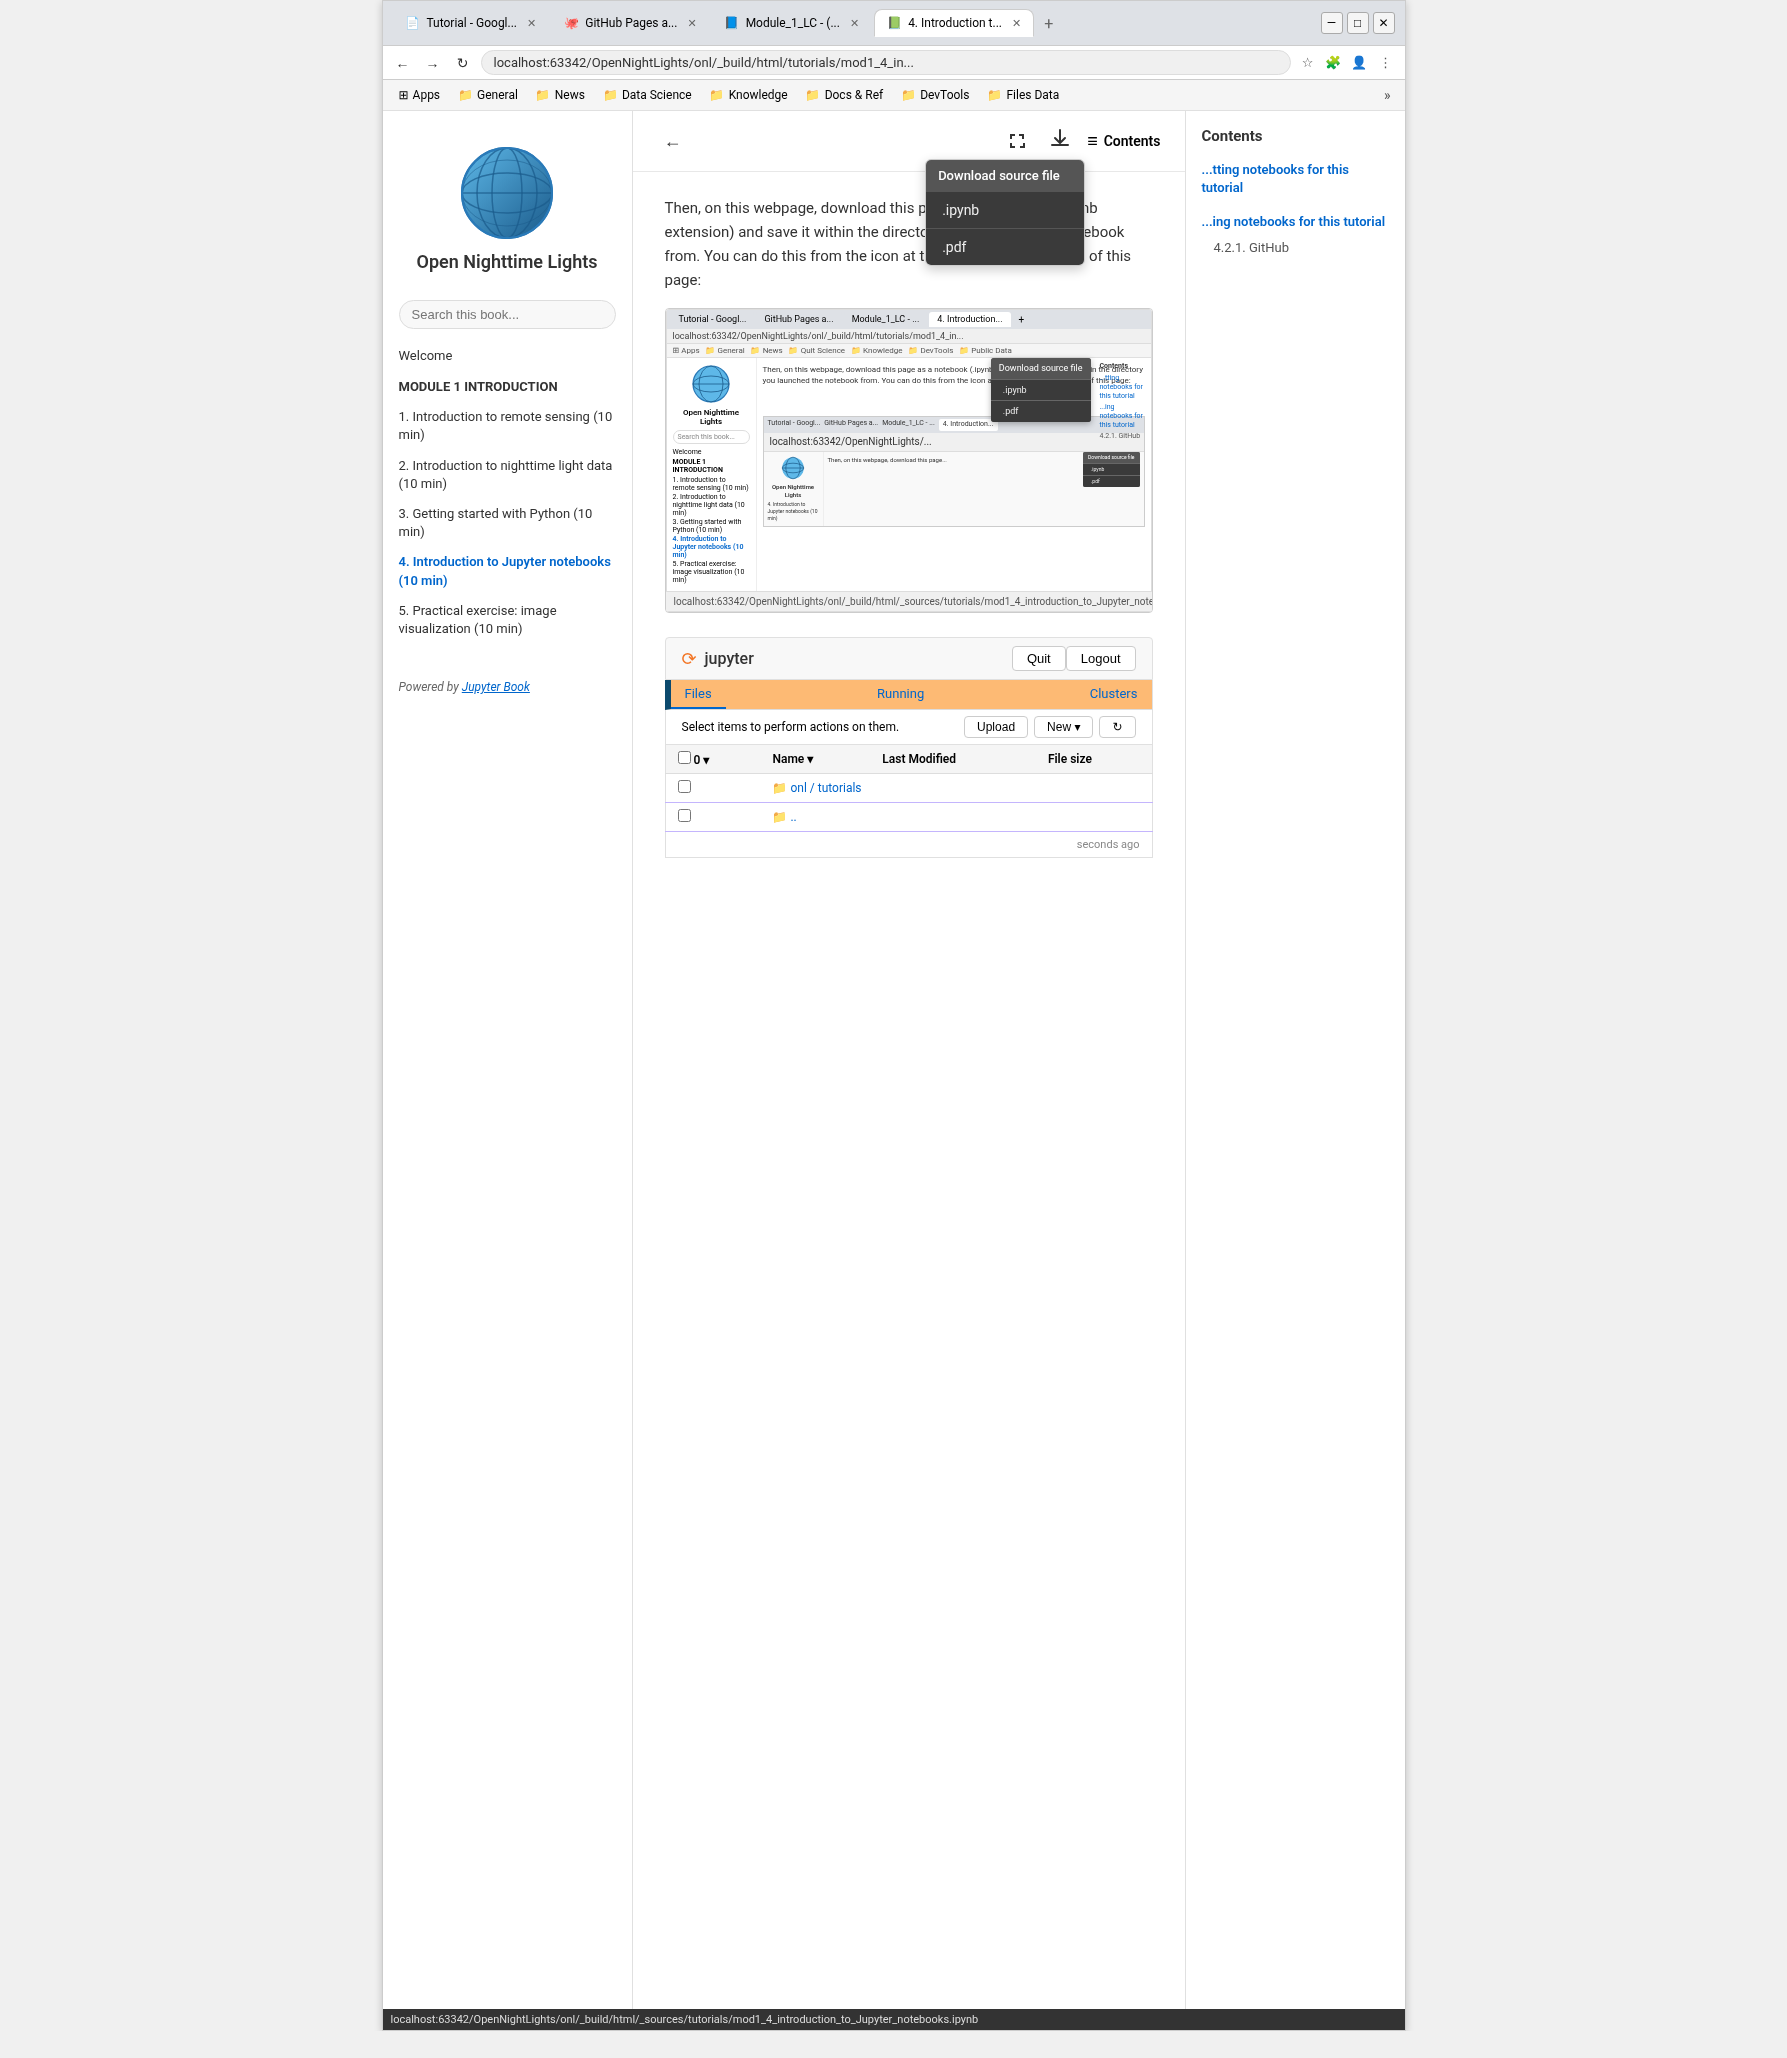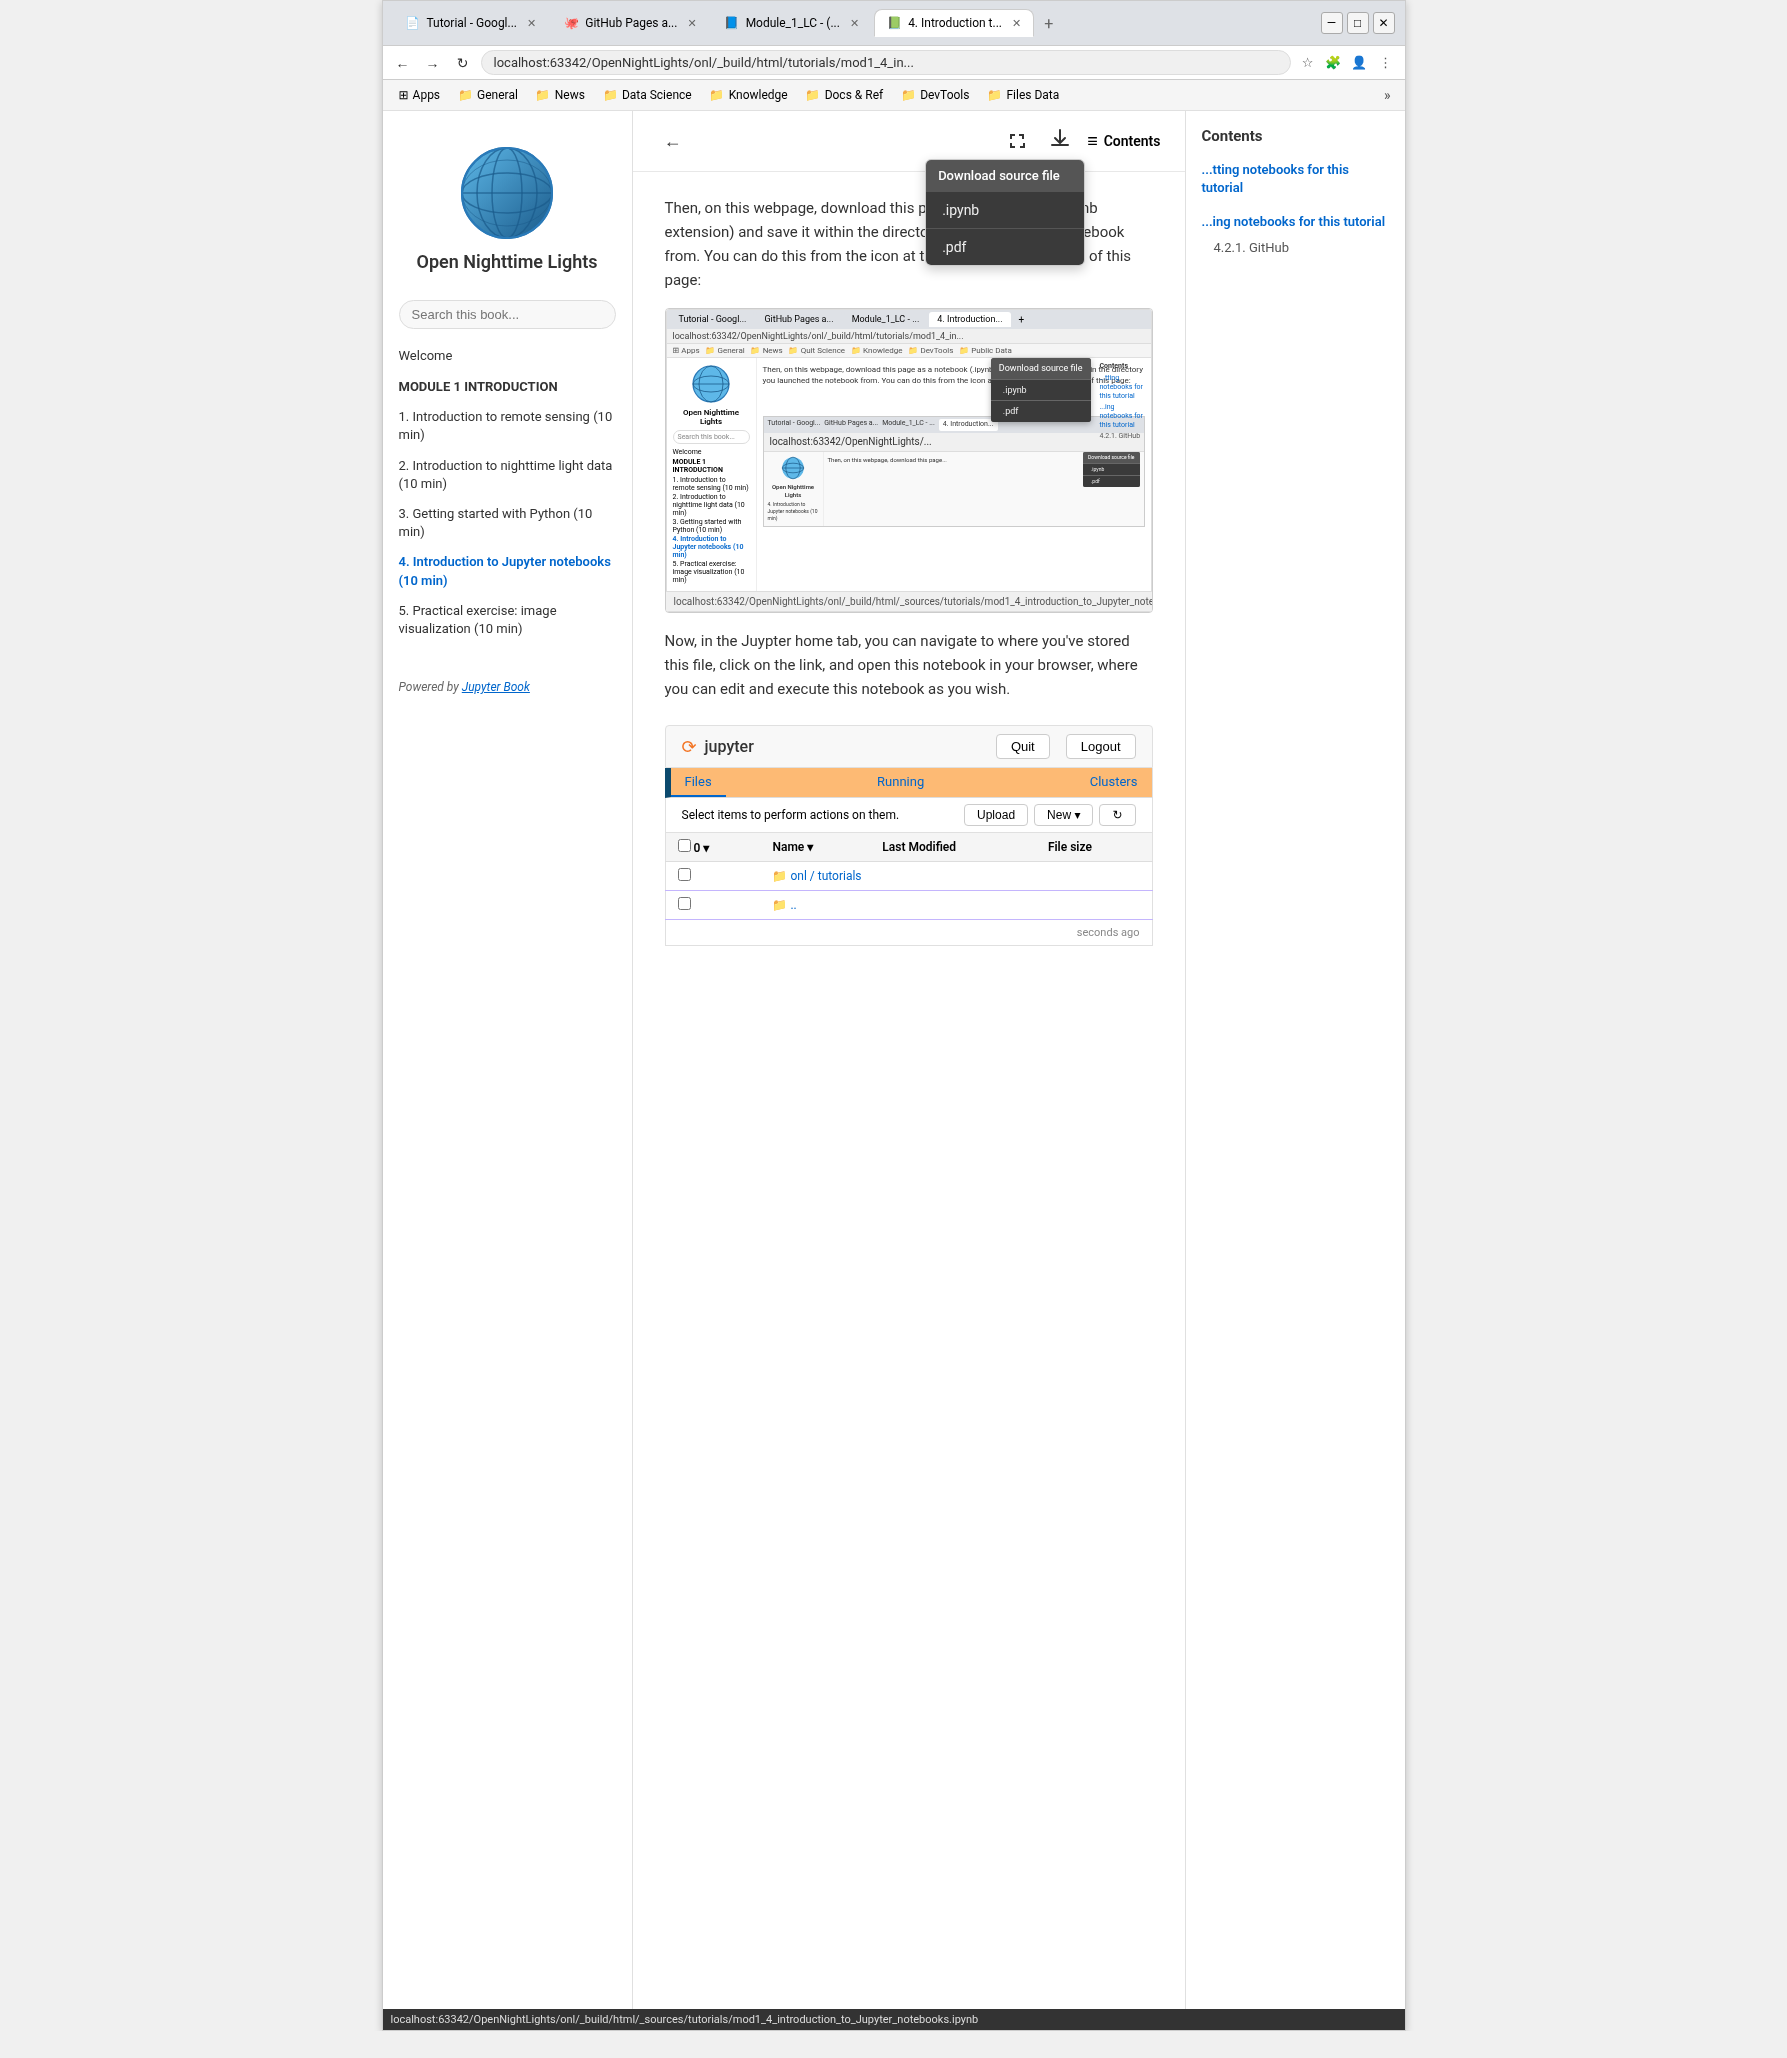--- a/index.html
+++ b/index.html
@@ -77,21 +77,21 @@
     .nested-main { flex: 1; padding: 6px; font-size: 9px; line-height: 1.4; color: #333; }
 
     
     .screenshot-with-dropdown { position: relative; }
 
     
     .jupyter-section { margin-top: 24px; }
     .jupyter-header { background: #f8f8f8; border: 1px solid #e0e0e0; border-radius: 4px 4px 0 0; padding: 8px 16px; display: flex; align-items: center; justify-content: space-between; }
     .jupyter-logo { display: flex; align-items: center; gap: 8px; font-size: 16px; font-weight: 500; color: #333; }
     .jupyter-logo-icon { color: #f37626; font-size: 18px; }
-    .jupyter-buttons { display: flex; gap: 16px; }
+    .jupyter-buttons { display: flex; gap: 0; }
     .jupyter-btn { padding: 4px 14px; border: 1px solid #ccc; border-radius: 4px; background: #fff; font-size: 13px; cursor: pointer; }
     .jupyter-tabs { display: flex; border-bottom: 1px solid #ddd; background: #fdba74; border-left: 6px solid #0c4a6e; border-right: 1px solid #e0e0e0; justify-content: space-between; }
     .jupyter-tab { padding: 6px 14px; font-size: 13px; cursor: pointer; color: #0066cc; border-bottom: 2px solid transparent; }
     .jupyter-tab.active { border-bottom-color: #0066cc; }
     .jupyter-toolbar { padding: 6px 16px; border: 1px solid #e0e0e0; border-top: none; border-bottom: 1px solid #e0e0e0; display: flex; align-items: center; justify-content: space-between; font-size: 12px; background: #fff; }
     .jupyter-upload { display: flex; gap: 6px; }
     .jupyter-upload-btn { padding: 3px 12px; border: 1px solid #ccc; border-radius: 4px; background: #fff; font-size: 12px; cursor: pointer; }
     .jupyter-table { width: 100%; border-collapse: collapse; border: 1px solid #e0e0e0; border-top: none; font-size: 12px; }
     .jupyter-table th { background: #f5f5f5; padding: 6px 12px; text-align: left; border-bottom: 1px solid #ddd; font-weight: 600; }
     .jupyter-table td { padding: 6px 12px; border-bottom: 1px solid #c4b5fd; }
@@ -378,21 +378,20 @@
                       </div>
                     </div>
                   </div>
                 </div>
               </div>
             </div>
           </div>
           <div class="screenshot-url-bar">localhost:63342/OpenNightLights/onl/_build/html/_sources/tutorials/mod1_4_introduction_to_Jupyter_notebooks.ipynb</div>
         </div>
 
-        <p>Now, in the Juypter home tab, you can navigate to where you've stored this file, click on the link, and open this notebook in your browser, where you can edit and execute this notebook as you wish.</p>
 
         <div class="jupyter-section">
           <div class="jupyter-header">
             <div class="jupyter-logo">
               <span class="jupyter-logo-icon">⟳</span>
               <span>jupyter</span>
             </div>
             <div class="jupyter-buttons">
               <button class="jupyter-btn">Quit</button>
               <button class="jupyter-btn">Logout</button>

